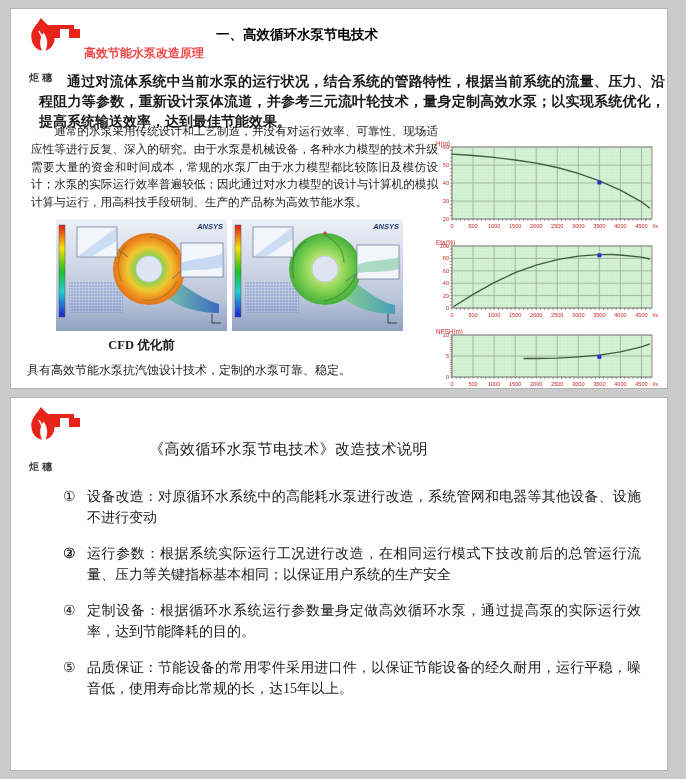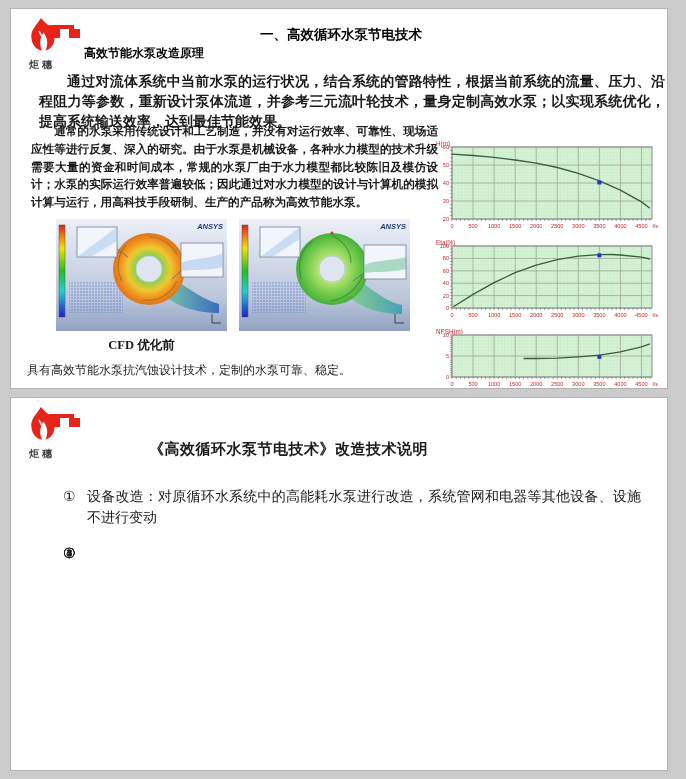--- a/index.html
+++ b/index.html
@@ -13,48 +13,48 @@
     position:absolute;left:10px;width:658px;background:#ffffff;
     border:1px solid #b3b3b3;box-sizing:border-box;
   }
   #panel1{top:8px;height:381px;}
   #panel2{top:397px;height:374px;}
 
   
   .logo{position:absolute;left:18px;top:8px;width:62px;text-align:left;}
   .logo svg{display:block;}
   .logo-text{font-family:"Liberation Sans","DejaVu Sans",sans-serif;
-    font-size:10px;font-weight:bold;color:#3c3c3c;letter-spacing:3px;margin-top:5px;}
+    font-size:10px;font-weight:bold;color:#3c3c3c;letter-spacing:3px;margin-top:18px;}
 
   
   .p1-title{position:absolute;left:205px;top:17px;
     font-family:"Liberation Sans","DejaVu Sans",sans-serif;
-    font-size:13.5px;font-weight:bold;color:#000;margin-left:44px;}
+    font-size:13.5px;font-weight:bold;color:#000;}
   .p1-subtitle{position:absolute;left:73px;top:36px;
     font-family:"Liberation Sans","DejaVu Sans",sans-serif;
-    font-size:12px;font-weight:bold;color:#000000;}
+    font-size:12px;font-weight:bold;color:#ef4444;}
   .p1-para-bold{position:absolute;left:28px;top:62px;width:626px;
     font-family:"Liberation Sans","DejaVu Sans",sans-serif;
     font-size:14px;font-weight:bold;line-height:20px;text-indent:2em;
     text-align:justify;}
   .p1-para{position:absolute;left:20px;top:114px;width:407px;
-    font-size:11.6px;line-height:17.8px;text-indent:2em;text-align:justify;font-weight:bold;}
-  .cfd-row{position:absolute;left:45px;top:210px;display:flex;gap:12px;}
+    font-size:11.6px;line-height:17.8px;text-indent:2em;text-align:justify;}
+  .cfd-row{position:absolute;left:45px;top:210px;display:flex;gap:5px;}
   .cfd-row svg{border:0;display:block;}
   .cfd-labels{position:absolute;left:45px;top:328px;width:347px;display:flex;gap:5px;}
   .cfd-label{width:171px;text-align:center;font-size:12.5px;font-weight:bold;}
   .p1-footer{position:absolute;left:16px;top:353px;font-size:12px;}
 
   
   .chart-col{position:absolute;left:424px;top:130px;width:232px;}
   .chart-mount{margin-bottom:3px;}
 
   
   .p2-title{position:absolute;left:138px;top:42px;
-    font-size:15px;font-weight:bold;letter-spacing:0.5px;}
+    font-size:15px;font-weight:normal;letter-spacing:0.5px;}
   .tech-list{position:absolute;left:52px;top:88px;width:578px;}
   .tech-item{position:relative;padding-left:24px;margin-bottom:15px;
     font-size:14px;line-height:21px;text-align:justify;}
   .tech-num{position:absolute;left:0;top:0;}
 </style>
 </head>
 <body>
 
 <div class="panel" id="panel1">
 
@@ -536,21 +536,24 @@
   <div class="tech-list">
     <div class="tech-item">
       <span class="tech-num">①</span>
       <span>设备改造：对原循环水系统中的高能耗水泵进行改造，系统管网和电器等其他设备、设施不进行变动</span>
     </div>
     <div class="tech-item">
       <span class="tech-num">②</span>
     </div>
     <div class="tech-item">
       <span class="tech-num">③</span>
+      <span>运行参数：根据系统实际运行工况进行改造，在相同运行模式下技改前后的总管运行流量、压力等关键指标基本相同；以保证用户系统的生产安全</span>
     </div>
     <div class="tech-item">
       <span class="tech-num">④</span>
+      <span>定制设备：根据循环水系统运行参数量身定做高效循环水泵，通过提高泵的实际运行效率，达到节能降耗的目的。</span>
     </div>
     <div class="tech-item">
       <span class="tech-num">⑤</span>
+      <span>品质保证：节能设备的常用零件采用进口件，以保证节能设备的经久耐用，运行平稳，噪音低，使用寿命比常规的长，达15年以上。</span>
     </div>
   </div>
 </div>
 
 </body></html>

